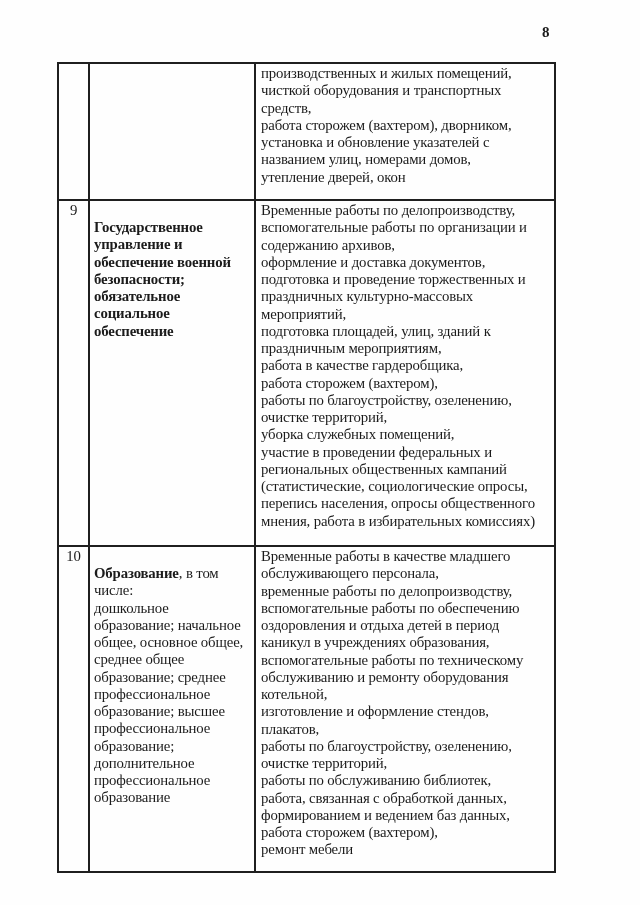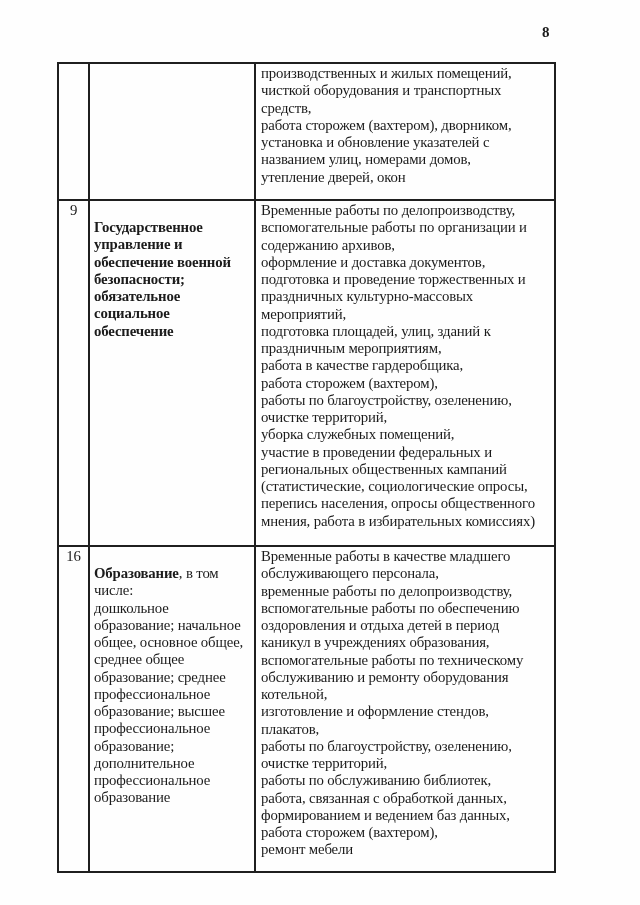--- a/index.html
+++ b/index.html
@@ -106,21 +106,21 @@
 очистке территорий,
 уборка служебных помещений,
 участие в проведении федеральных и
 региональных общественных кампаний
 (статистические, социологические опросы,
 перепись населения, опросы общественного
 мнения, работа в избирательных комиссиях)</td>
       </tr>
 
       <tr class="row-2">
-        <td class="cell-num">16</td>
+        <td class="cell-num">10</td>
         <td class="cell-cat"><span class="bold">Образование</span><span>, в том
 числе:
 дошкольное
 образование;  начальное
 общее, основное общее,
 среднее общее
 образование; среднее
 профессиональное
 образование; высшее
 профессиональное

